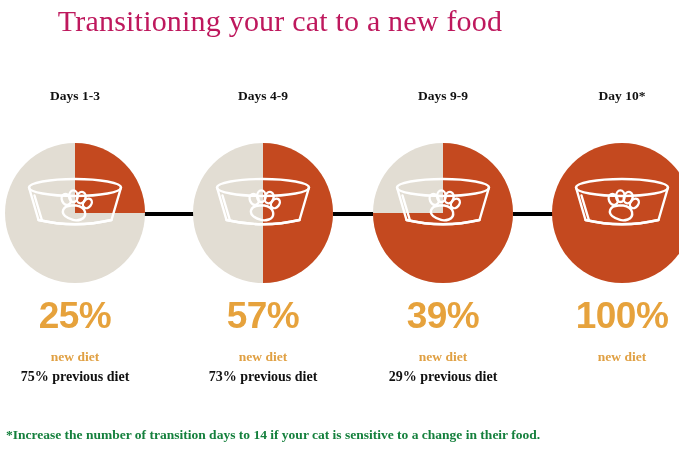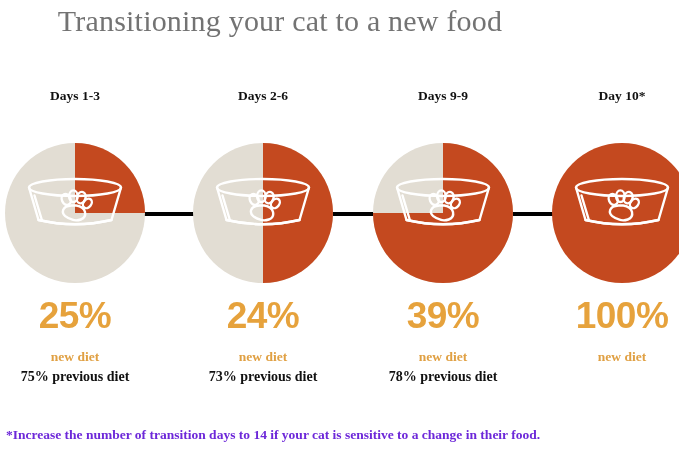--- a/index.html
+++ b/index.html
@@ -19,21 +19,21 @@
   
   #title {
     position: absolute;
     top: 4px;
     left: 0;
     width: 560px;
     text-align: center;
     font-family: "Liberation Serif", serif;
     font-size: 30px;
     font-weight: 400;
-    color: #737373;
+    color: #be185d;
     letter-spacing: 0.2px;
     white-space: nowrap;
   }
 
   
   #connector {
     position: absolute;
     left: 14px;
     top: 212px;
     width: 608px;
@@ -113,21 +113,21 @@
   
   #footnote {
     position: absolute;
     left: 6px;
     top: 427px;
     width: 670px;
     text-align: left;
     font-family: "Liberation Serif", serif;
     font-size: 13.5px;
     font-weight: 700;
-    color: #6d28d9;
+    color: #15803d;
     white-space: nowrap;
   }
 </style>
 </head>
 <body>
 
 <div id="page">
 
   <div id="title">Transitioning your cat to a new food</div>
 
@@ -151,39 +151,39 @@
           <path d="M71.2 62.5 q7.6 1.2 8.8 6.6 q1.2 5.5 -4.2 7.4 q-4.6 1.6 -8.4 0.2 q-4.6 -1.5 -7.2 -3.6 q-3.2 -2.6 -2 -6.2 q1.4 -3.9 8.2 -4.4 z"></path>
         </g>
       </svg>
     </div>
     <div class="pct">25%</div>
     <div class="newdiet">new diet</div>
     <div class="prevdiet">75% previous diet</div>
   </div>
 
   <div class="col" style="left:178px;">
-    <div class="day-label">Days 2-6</div>
+    <div class="day-label">Days 4-9</div>
     <div class="circle-wrap">
       <svg width="140" height="140" viewBox="0 0 140 140">
         <circle cx="70" cy="70" r="70" fill="#E2DDD3"></circle>
         <path d="M70 70 L70 0 A70 70 0 0 1 70 140 Z" fill="#C4491F"></path>
         <g fill="none" stroke="#FFFFFF" stroke-width="2.4" stroke-linejoin="round" stroke-linecap="round">
           <path d="M24 44.5 L33.5 77 Q70 85.5 106.5 77 L116 44.5"></path>
           <ellipse cx="70" cy="44.5" rx="46" ry="8.5"></ellipse>
           <path d="M29.5 52.5 L37 77.5"></path>
           <path d="M33.5 77 Q70 85.5 106.5 77"></path>
           <ellipse cx="61.2" cy="56.5" rx="4.3" ry="5.6" transform="rotate(-24 61.2 56.5)"></ellipse>
           <ellipse cx="68.4" cy="53.2" rx="4.3" ry="5.8"></ellipse>
           <ellipse cx="76.2" cy="54.6" rx="4.3" ry="5.8" transform="rotate(18 76.2 54.6)"></ellipse>
           <ellipse cx="82.4" cy="60.4" rx="3.9" ry="5.2" transform="rotate(38 82.4 60.4)"></ellipse>
           <path d="M71.2 62.5 q7.6 1.2 8.8 6.6 q1.2 5.5 -4.2 7.4 q-4.6 1.6 -8.4 0.2 q-4.6 -1.5 -7.2 -3.6 q-3.2 -2.6 -2 -6.2 q1.4 -3.9 8.2 -4.4 z"></path>
         </g>
       </svg>
     </div>
-    <div class="pct">24%</div>
+    <div class="pct">57%</div>
     <div class="newdiet">new diet</div>
     <div class="prevdiet">73% previous diet</div>
   </div>
 
   <div class="col" style="left:358px;">
     <div class="day-label">Days 9-9</div>
     <div class="circle-wrap">
       <svg width="140" height="140" viewBox="0 0 140 140">
         <circle cx="70" cy="70" r="70" fill="#E2DDD3"></circle>
         <path d="M70 70 L70 0 A70 70 0 1 1 0 70 Z" fill="#C4491F"></path>
@@ -195,21 +195,21 @@
           <ellipse cx="61.2" cy="56.5" rx="4.3" ry="5.6" transform="rotate(-24 61.2 56.5)"></ellipse>
           <ellipse cx="68.4" cy="53.2" rx="4.3" ry="5.8"></ellipse>
           <ellipse cx="76.2" cy="54.6" rx="4.3" ry="5.8" transform="rotate(18 76.2 54.6)"></ellipse>
           <ellipse cx="82.4" cy="60.4" rx="3.9" ry="5.2" transform="rotate(38 82.4 60.4)"></ellipse>
           <path d="M71.2 62.5 q7.6 1.2 8.8 6.6 q1.2 5.5 -4.2 7.4 q-4.6 1.6 -8.4 0.2 q-4.6 -1.5 -7.2 -3.6 q-3.2 -2.6 -2 -6.2 q1.4 -3.9 8.2 -4.4 z"></path>
         </g>
       </svg>
     </div>
     <div class="pct">39%</div>
     <div class="newdiet">new diet</div>
-    <div class="prevdiet">78% previous diet</div>
+    <div class="prevdiet">29% previous diet</div>
   </div>
 
   <div class="col" style="left:537px;">
     <div class="day-label">Day 10*</div>
     <div class="circle-wrap">
       <svg width="140" height="140" viewBox="0 0 140 140">
         <circle cx="70" cy="70" r="70" fill="#C4491F"></circle>
         <g fill="none" stroke="#FFFFFF" stroke-width="2.4" stroke-linejoin="round" stroke-linecap="round">
           <path d="M24 44.5 L33.5 77 Q70 85.5 106.5 77 L116 44.5"></path>
           <ellipse cx="70" cy="44.5" rx="46" ry="8.5"></ellipse>

